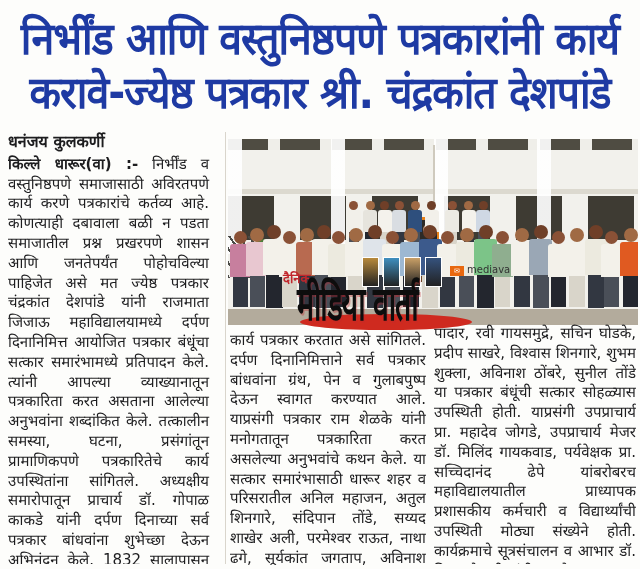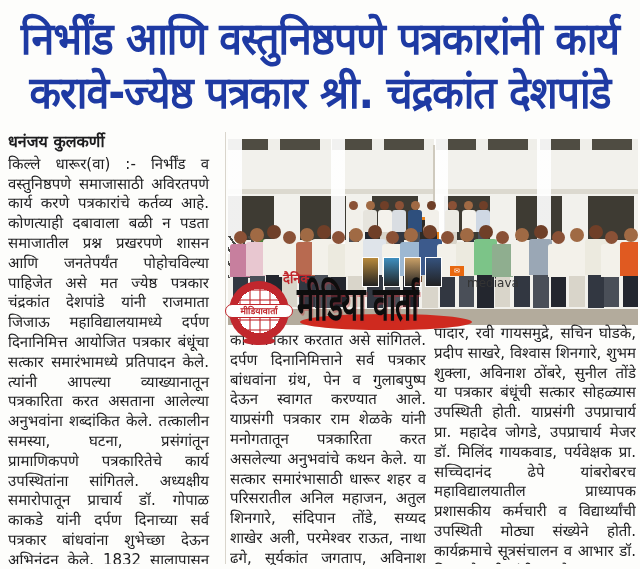--- a/index.html
+++ b/index.html
@@ -20,21 +20,21 @@
     color:var(--headline);font-weight:bold;line-height:1.22;
     font-size:41px;letter-spacing:-1px;transform:scale(1,1.08);transform-origin:top center;}
   .headline div{white-space:nowrap;}
 
   
   .col{position:absolute;font-size:15px;line-height:19.8px;text-align:justify;overflow:hidden;}
   .col-1{left:8px;top:132px;width:218px;height:432px;border-right:1px solid #d9d5cc;padding-right:16px;}
   .col-2{left:230px;top:331px;width:196px;height:234px;}
   .col-3{left:434px;top:324px;width:202px;height:240px;}
   .byline{font-weight:bold;font-size:16px;margin-bottom:3px;}
-  .dateline{font-weight:normal;}
+  .dateline{font-weight:bold;}
 
   
   .photo{position:absolute;left:228px;top:139px;width:410px;height:186px;background:#f2f1ec;overflow:hidden;}
   .roofband{position:absolute;left:0;top:0;width:100%;height:11px;
     background:repeating-linear-gradient(90deg,#4f4c42 0 40px,#efeee9 40px 52px);}
   .slab{position:absolute;left:0;top:50px;width:100%;height:5px;background:#dcd9cf;}
   .winband{position:absolute;left:0;top:57px;width:100%;height:44px;
     background:repeating-linear-gradient(90deg,#3e3b33 0 46px,#f2f1ec 46px 72px);}
   .pillars{position:absolute;left:0;top:0;width:100%;height:115px;
     background:repeating-linear-gradient(90deg,rgba(255,255,255,.92) 0 14px,rgba(0,0,0,0) 14px 103px);}
@@ -56,21 +56,21 @@
   .portrait i{display:block;margin:4px auto 0;width:10px;height:12px;border-radius:50%;background:#caa185;}
 
   
   .mv-strip{position:absolute;left:228px;top:264px;width:258px;height:13px;background:var(--logo-yellow);z-index:4;}
   .mv-url{position:absolute;left:4px;top:1px;padding:0 3px;background:#6f9fc4;color:#fff;
     font-size:6.5px;line-height:11px;white-space:nowrap;}
   .mv-ports{position:absolute;left:228px;top:257px;z-index:5;display:flex;gap:4px;}
   .mv-ports i{display:block;width:17px;height:30px;border:1px solid #fff;}
   .mv-mail{position:absolute;left:450px;top:266px;z-index:5;width:14px;height:10px;background:#e8680f;
     color:#fff;font-size:7px;line-height:10px;text-align:center;}
-  .mv-mailtxt{position:absolute;left:467px;top:276px;z-index:5;font-size:12px;color:#333;}
+  .mv-mailtxt{position:absolute;left:467px;top:264px;z-index:5;font-size:10px;color:#333;}
   .mv-globe{position:absolute;left:229px;top:281px;width:60px;height:60px;border-radius:50%;
     background:
       radial-gradient(circle at 50% 50%,rgba(0,0,0,0) 0 52%,#c1272d 52%),
       repeating-linear-gradient(90deg,rgba(193,39,45,.55) 0 2px,rgba(0,0,0,0) 2px 10px),
       repeating-linear-gradient(0deg,rgba(193,39,45,.55) 0 2px,rgba(0,0,0,0) 2px 10px),
       #fff;
     z-index:6;}
   .mv-globe .band{position:absolute;left:-4px;top:23px;width:68px;height:14px;background:#fff;
     border:1px solid #c1272d;border-radius:7px;color:var(--logo-red);font-weight:bold;
     font-size:9px;line-height:12px;text-align:center;white-space:nowrap;}
@@ -280,24 +280,20 @@
   </div>
 
   <div class="mv-ports" id="mv-ports" style="left: 362px;">
       <i style="background: linear-gradient(rgb(184, 138, 60), rgb(34, 34, 34));"></i>
       <i style="background: linear-gradient(rgb(63, 143, 191), rgb(34, 34, 34));"></i>
       <i style="background: linear-gradient(rgb(201, 160, 103), rgb(34, 34, 34));"></i>
       <i style="background: linear-gradient(rgb(53, 82, 125), rgb(34, 34, 34));"></i>
     </div>
   <div class="mv-mail">✉</div>
   <div class="mv-mailtxt">mediava</div>
-  <div class="mv-globe">
-    <div class="band">मीडियावार्ता</div>
-    <div class="base"></div>
-  </div>
   <div class="mv-dainik">दैनिक</div>
   <div class="mv-swoosh"></div>
   <div class="mv-name">मीडिया वार्ता</div>
 
   <div class="col col-2">
     <span>कार्य पत्रकार करतात असे सांगितले. दर्पण दिनानिमित्ताने सर्व पत्रकार बांधवांना ग्रंथ, पेन व गुलाबपुष्प देऊन स्वागत करण्यात आले. याप्रसंगी पत्रकार राम शेळके यांनी मनोगतातून पत्रकारिता करत असलेल्या अनुभवांचे कथन केले. या सत्कार समारंभासाठी धारूर शहर व परिसरातील अनिल महाजन, अतुल शिनगारे, संदिपान तोंडे, सय्यद शाखेर अली, परमेश्वर राऊत, नाथा ढगे, सूर्यकांत जगताप, अविनाश जगताप, सुभाष साखरे, मनोज जगताप, सुनील कावळे, सतीश</span>
   </div>
   <div class="col col-3">
     <span>पांदार, रवी गायसमुद्रे, सचिन घोडके, प्रदीप साखरे, विश्वास शिनगारे, शुभम शुक्ला, अविनाश ठोंबरे, सुनील तोंडे या पत्रकार बंधूंची सत्कार सोहळ्यास उपस्थिती होती. याप्रसंगी उपप्राचार्य प्रा. महादेव जोगडे, उपप्राचार्य मेजर डॉ. मिलिंद गायकवाड, पर्यवेक्षक प्रा. सच्चिदानंद ढेपे यांबरोबरच महाविद्यालयातील प्राध्यापक प्रशासकीय कर्मचारी व विद्यार्थ्यांची उपस्थिती मोठ्या संख्येने होती. कार्यक्रमाचे सूत्रसंचालन व आभार डॉ. विठ्ठल केदारी यांनी मानले.</span>
   </div>

